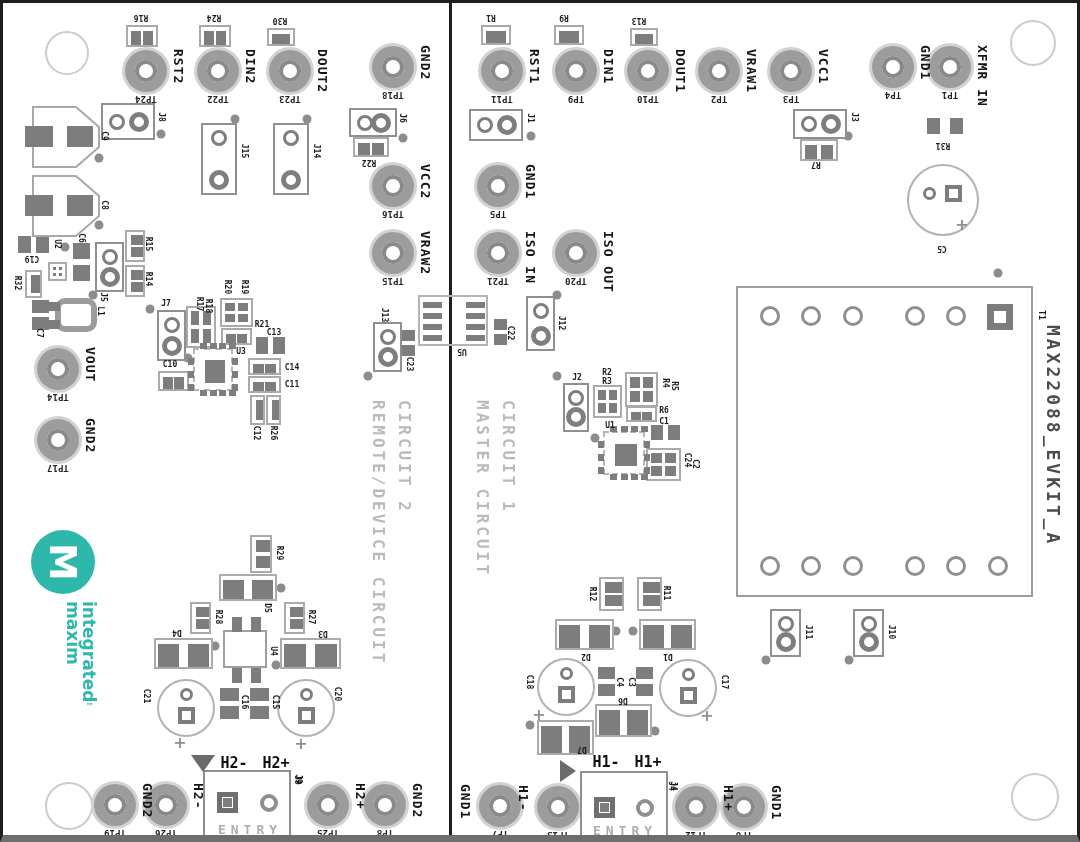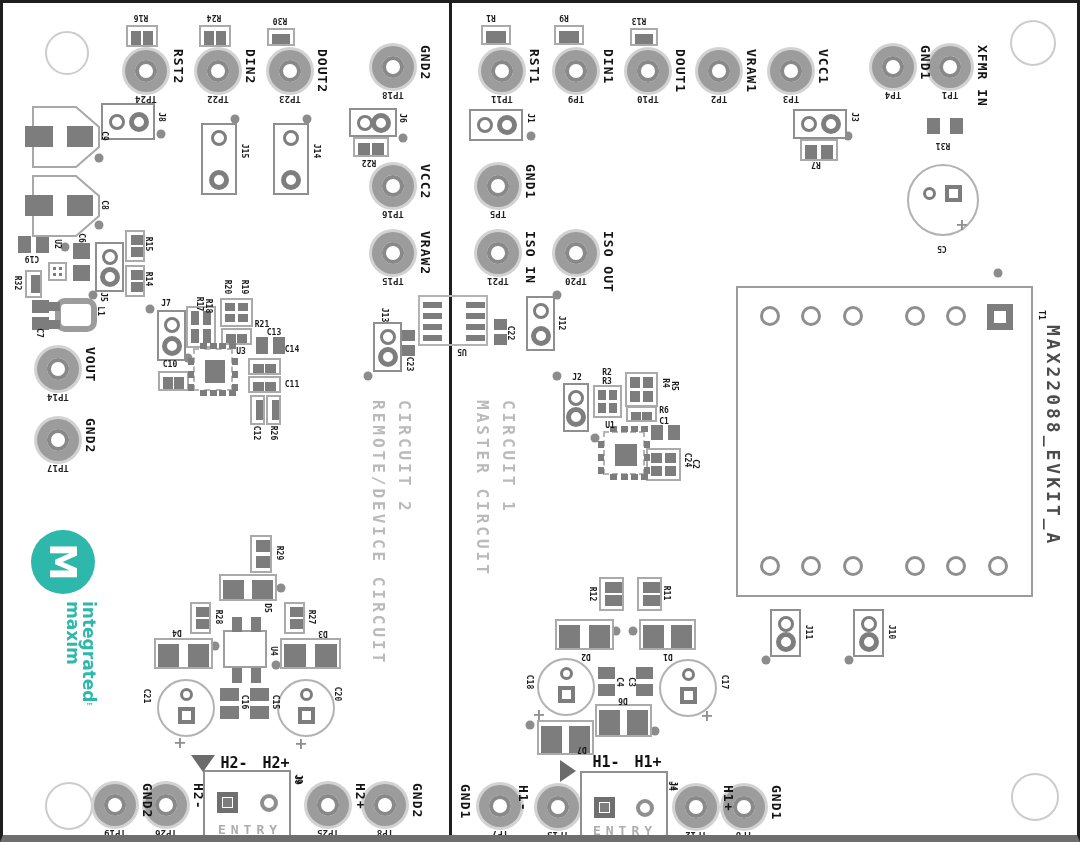--- a/index.html
+++ b/index.html
@@ -577,21 +577,21 @@
     <div class="lbl vt" style="left: 97px; top: 308px;">L1</div>
     <div class="lbl" style="left: 163px; top: 300px;">J7</div>
     <div class="lbl vt" style="left: 196px; top: 301px;">R17</div>
     <div class="lbl vt" style="left: 205px; top: 303px;">R18</div>
     <div class="lbl vt" style="left: 224px; top: 284px;">R20</div>
     <div class="lbl vt" style="left: 241px; top: 284px;">R19</div>
     <div class="lbl" style="left: 259px; top: 321px;">R21</div>
     <div class="lbl" style="left: 271px; top: 329px;">C13</div>
     <div class="lbl" style="left: 238px; top: 348px;">U3</div>
     <div class="lbl" style="left: 167px; top: 361px;">C10</div>
-    <div class="lbl" style="left: 289px; top: 346px;">C14</div>
+    <div class="lbl" style="left: 289px; top: 364px;">C14</div>
     <div class="lbl" style="left: 289px; top: 381px;">C11</div>
     <div class="lbl vt" style="left: 253px; top: 430px;">C12</div>
     <div class="lbl vt" style="left: 270px; top: 430px;">R26</div>
     <div class="lbl vt" style="left: 381px; top: 312px;">J13</div>
     <div class="lbl vt" style="left: 406px; top: 361px;">C23</div>
     <div class="lbl r180" style="left: 459px; top: 348px;">U5</div>
     <div class="lbl vt" style="left: 507px; top: 330px;">C22</div>
     <div class="lbl vt" style="left: 558px; top: 320px;">J12</div>
     <div class="lbl r180" style="left: 488px; top: 14px;">R1</div>
     <div class="lbl r180" style="left: 561px; top: 14px;">R9</div>

